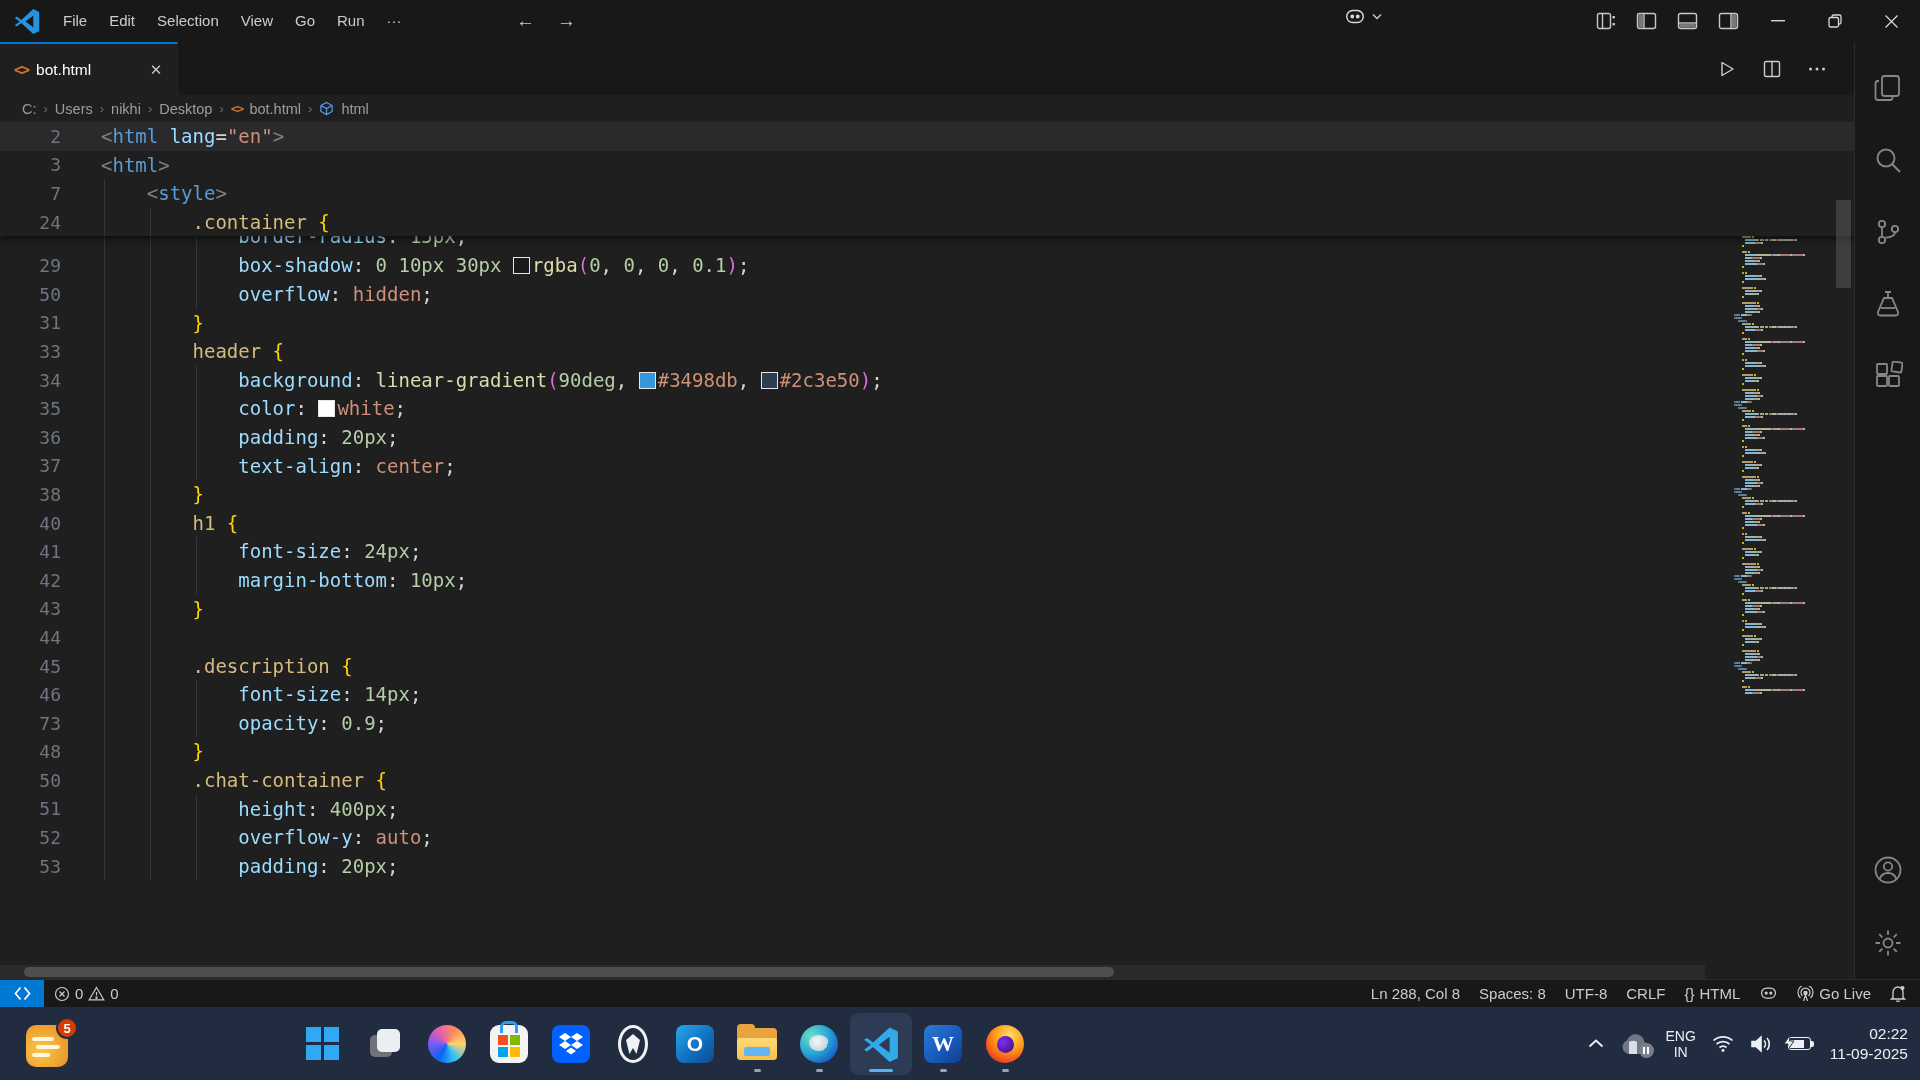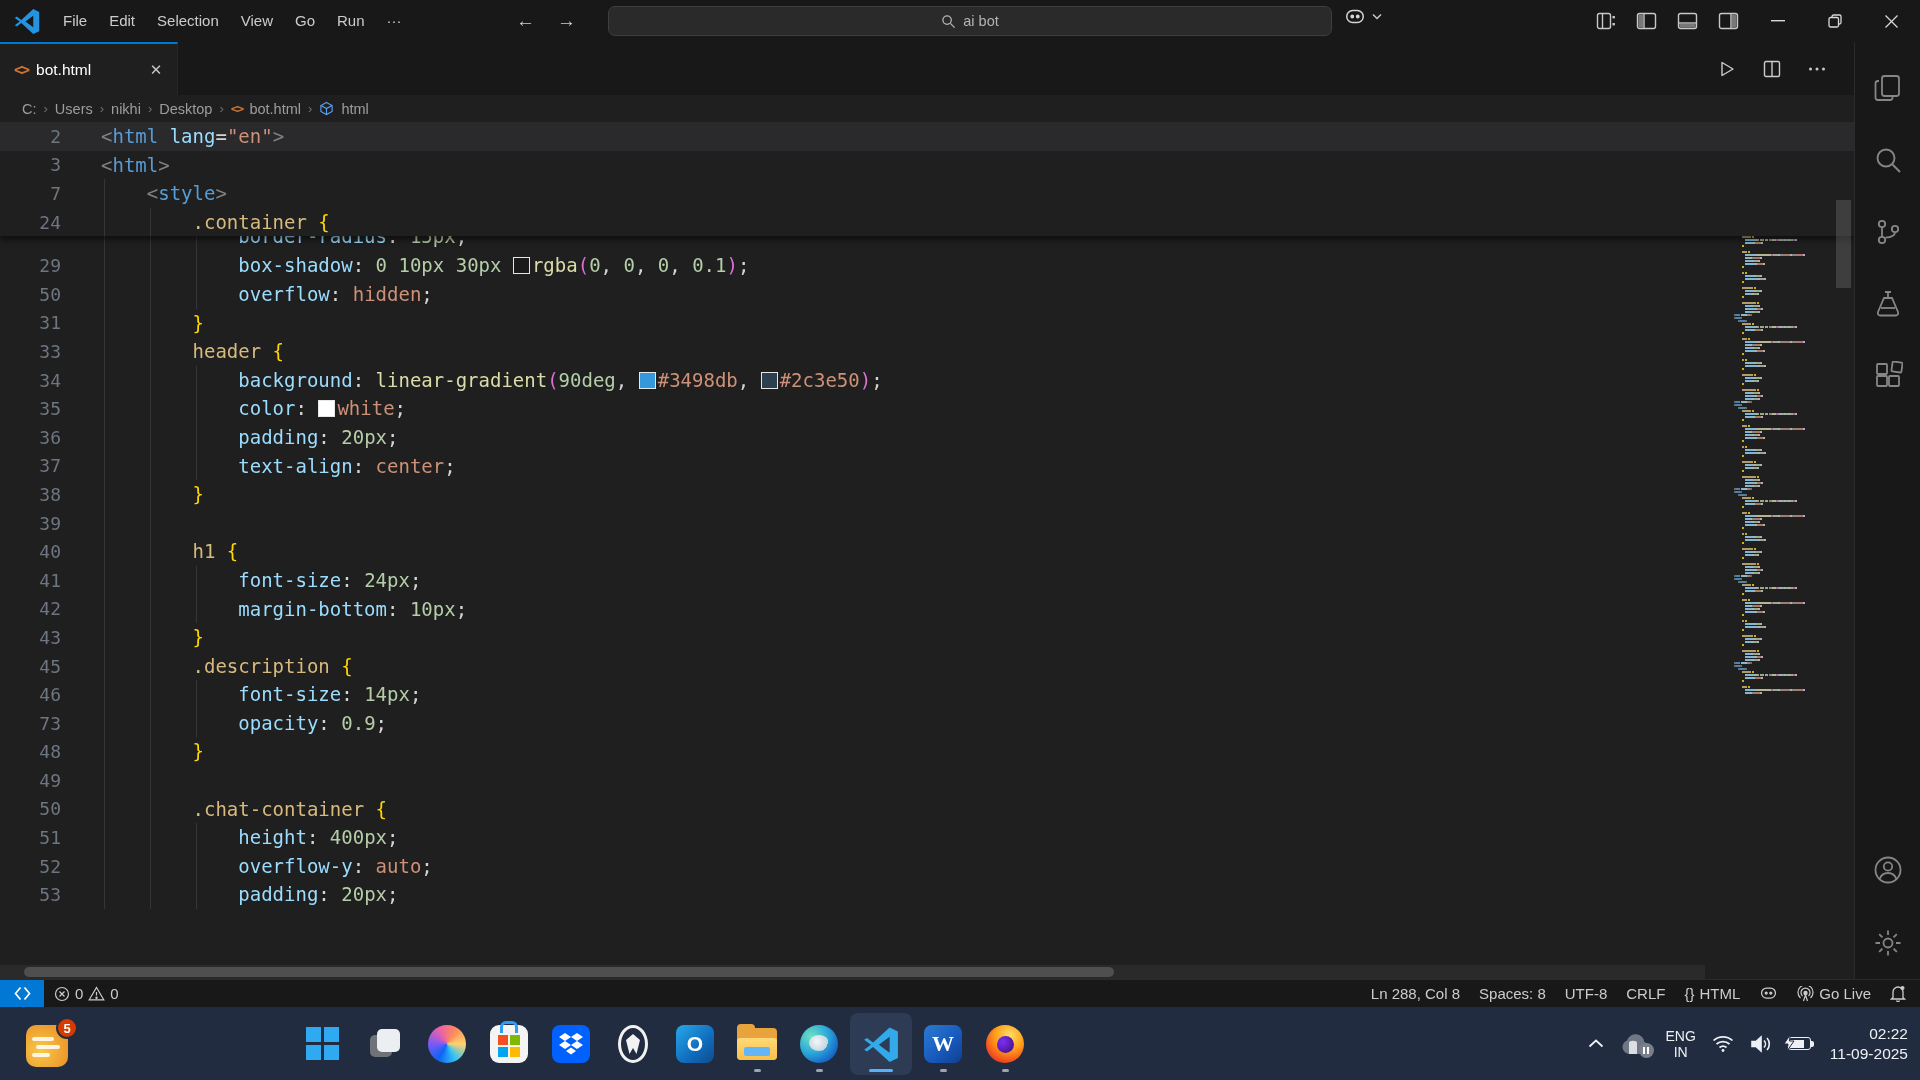--- a/index.html
+++ b/index.html
@@ -98,27 +98,20 @@
     <span class="menu-item">Edit</span>
     <span class="menu-item">Selection</span>
     <span class="menu-item">View</span>
     <span class="menu-item">Go</span>
     <span class="menu-item">Run</span>
     <span class="menu-item">···</span>
     <div class="nav-arrows">
       <span>←</span>
       <span>→</span>
     </div>
-    <div class="cmd-center">
-      <svg width="15" height="15" viewBox="0 0 16 16" fill="none" stroke="#b4b4b4" stroke-width="1.4">
-          <circle cx="6.5" cy="6.5" r="4.5"></circle>
-          <line x1="10" y1="10" x2="14.5" y2="14.5"></line>
-        </svg>
-      <span>ai bot</span>
-    </div>
     <div class="copilot-tb">
       <svg width="22" height="22" viewBox="0 0 24 24" fill="none" stroke="#d6d6d6" stroke-width="1.6">
           <rect x="3" y="6" width="18" height="13" rx="6.5"></rect>
           <circle cx="9" cy="12.5" r="1.3" fill="#d6d6d6"></circle>
           <circle cx="15" cy="12.5" r="1.3" fill="#d6d6d6"></circle>
         </svg>
       <svg width="10" height="7" viewBox="0 0 10 7" fill="none" stroke="#c8c8c8" stroke-width="1.5">
           <polyline points="1,1.5 5,5.5 9,1.5"></polyline>
         </svg>
     </div>
@@ -272,58 +265,54 @@
             </div>
             <div class="row">
               <span class="ln">37</span>
               <span class="code-body"><i class="guide" style="left: 3px;"></i><i class="guide" style="left: 48.8px;"></i><i class="guide" style="left: 94.6px;"></i><span style="color: rgb(212, 212, 212);">            </span><span style="color: rgb(156, 220, 254);">text-align</span><span style="color: rgb(212, 212, 212);">: </span><span style="color: rgb(206, 145, 120);">center</span><span style="color: rgb(212, 212, 212);">;</span></span>
             </div>
             <div class="row">
               <span class="ln">38</span>
               <span class="code-body"><i class="guide" style="left: 3px;"></i><i class="guide" style="left: 48.8px;"></i><span style="color: rgb(212, 212, 212);">        </span><span style="color: rgb(255, 215, 0);">}</span></span>
             </div>
             <div class="row">
-              <span class="ln">39</span>
-              <span class="code-body"><i class="guide" style="left: 3px;"></i><i class="guide" style="left: 48.8px;"></i><span style="color: rgb(212, 212, 212);">        </span></span>
-            </div>
-            <div class="row">
               <span class="ln">40</span>
               <span class="code-body"><i class="guide" style="left: 3px;"></i><i class="guide" style="left: 48.8px;"></i><span style="color: rgb(212, 212, 212);">        </span><span style="color: rgb(215, 186, 125);">h1</span><span style="color: rgb(212, 212, 212);"> </span><span style="color: rgb(255, 215, 0);">{</span></span>
             </div>
             <div class="row">
               <span class="ln">41</span>
               <span class="code-body"><i class="guide" style="left: 3px;"></i><i class="guide" style="left: 48.8px;"></i><i class="guide" style="left: 94.6px;"></i><span style="color: rgb(212, 212, 212);">            </span><span style="color: rgb(156, 220, 254);">font-size</span><span style="color: rgb(212, 212, 212);">: </span><span style="color: rgb(181, 206, 168);">24px</span><span style="color: rgb(212, 212, 212);">;</span></span>
             </div>
             <div class="row">
               <span class="ln">42</span>
               <span class="code-body"><i class="guide" style="left: 3px;"></i><i class="guide" style="left: 48.8px;"></i><i class="guide" style="left: 94.6px;"></i><span style="color: rgb(212, 212, 212);">            </span><span style="color: rgb(156, 220, 254);">margin-bottom</span><span style="color: rgb(212, 212, 212);">: </span><span style="color: rgb(181, 206, 168);">10px</span><span style="color: rgb(212, 212, 212);">;</span></span>
             </div>
             <div class="row">
               <span class="ln">43</span>
               <span class="code-body"><i class="guide" style="left: 3px;"></i><i class="guide" style="left: 48.8px;"></i><span style="color: rgb(212, 212, 212);">        </span><span style="color: rgb(255, 215, 0);">}</span></span>
             </div>
             <div class="row">
+              <span class="ln">44</span>
+              <span class="code-body"><i class="guide" style="left: 3px;"></i><i class="guide" style="left: 48.8px;"></i><span style="color: rgb(212, 212, 212);">        </span></span>
+            </div>
+            <div class="row">
               <span class="ln">45</span>
               <span class="code-body"><i class="guide" style="left: 3px;"></i><i class="guide" style="left: 48.8px;"></i><span style="color: rgb(212, 212, 212);">        </span><span style="color: rgb(215, 186, 125);">.description</span><span style="color: rgb(212, 212, 212);"> </span><span style="color: rgb(255, 215, 0);">{</span></span>
             </div>
             <div class="row">
               <span class="ln">46</span>
               <span class="code-body"><i class="guide" style="left: 3px;"></i><i class="guide" style="left: 48.8px;"></i><i class="guide" style="left: 94.6px;"></i><span style="color: rgb(212, 212, 212);">            </span><span style="color: rgb(156, 220, 254);">font-size</span><span style="color: rgb(212, 212, 212);">: </span><span style="color: rgb(181, 206, 168);">14px</span><span style="color: rgb(212, 212, 212);">;</span></span>
             </div>
             <div class="row">
               <span class="ln">73</span>
               <span class="code-body"><i class="guide" style="left: 3px;"></i><i class="guide" style="left: 48.8px;"></i><i class="guide" style="left: 94.6px;"></i><span style="color: rgb(212, 212, 212);">            </span><span style="color: rgb(156, 220, 254);">opacity</span><span style="color: rgb(212, 212, 212);">: </span><span style="color: rgb(181, 206, 168);">0.9</span><span style="color: rgb(212, 212, 212);">;</span></span>
             </div>
             <div class="row">
               <span class="ln">48</span>
               <span class="code-body"><i class="guide" style="left: 3px;"></i><i class="guide" style="left: 48.8px;"></i><span style="color: rgb(212, 212, 212);">        </span><span style="color: rgb(255, 215, 0);">}</span></span>
-            </div>
-            <div class="row">
-              <span class="ln">49</span>
-              <span class="code-body"><i class="guide" style="left: 3px;"></i><i class="guide" style="left: 48.8px;"></i><span style="color: rgb(212, 212, 212);">        </span></span>
             </div>
             <div class="row">
               <span class="ln">50</span>
               <span class="code-body"><i class="guide" style="left: 3px;"></i><i class="guide" style="left: 48.8px;"></i><span style="color: rgb(212, 212, 212);">        </span><span style="color: rgb(215, 186, 125);">.chat-container</span><span style="color: rgb(212, 212, 212);"> </span><span style="color: rgb(255, 215, 0);">{</span></span>
             </div>
             <div class="row">
               <span class="ln">51</span>
               <span class="code-body"><i class="guide" style="left: 3px;"></i><i class="guide" style="left: 48.8px;"></i><i class="guide" style="left: 94.6px;"></i><span style="color: rgb(212, 212, 212);">            </span><span style="color: rgb(156, 220, 254);">height</span><span style="color: rgb(212, 212, 212);">: </span><span style="color: rgb(181, 206, 168);">400px</span><span style="color: rgb(212, 212, 212);">;</span></span>
             </div>
             <div class="row">

